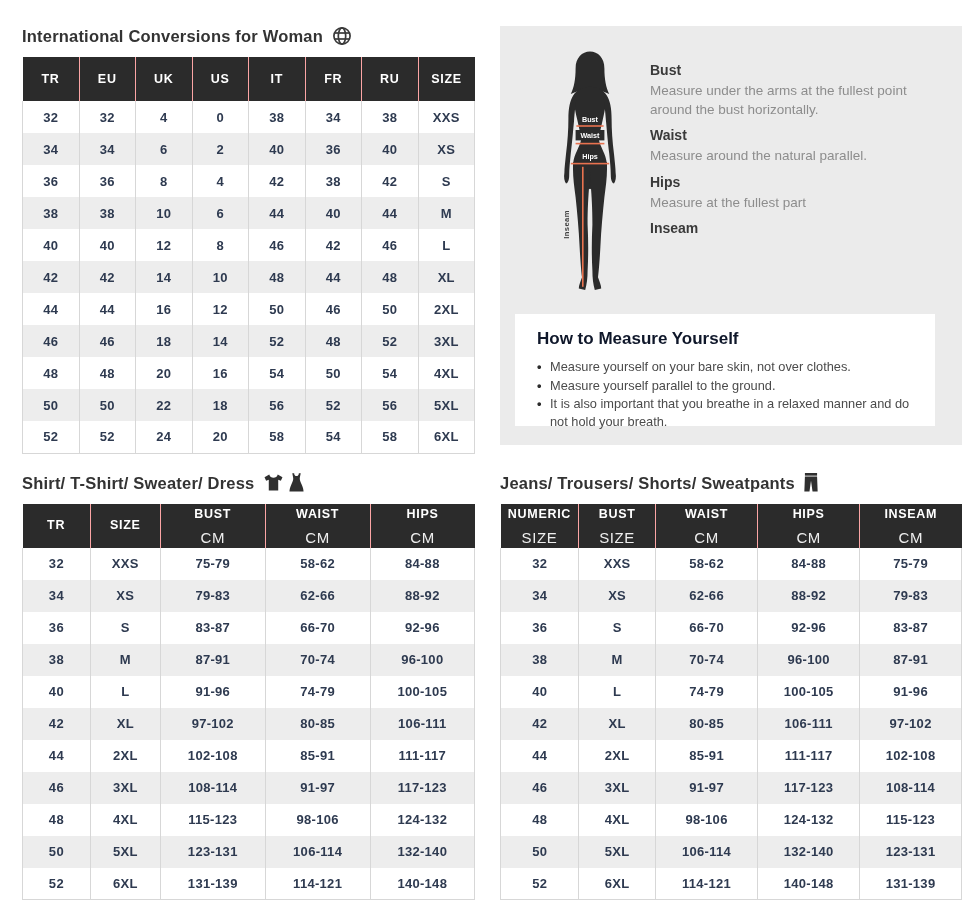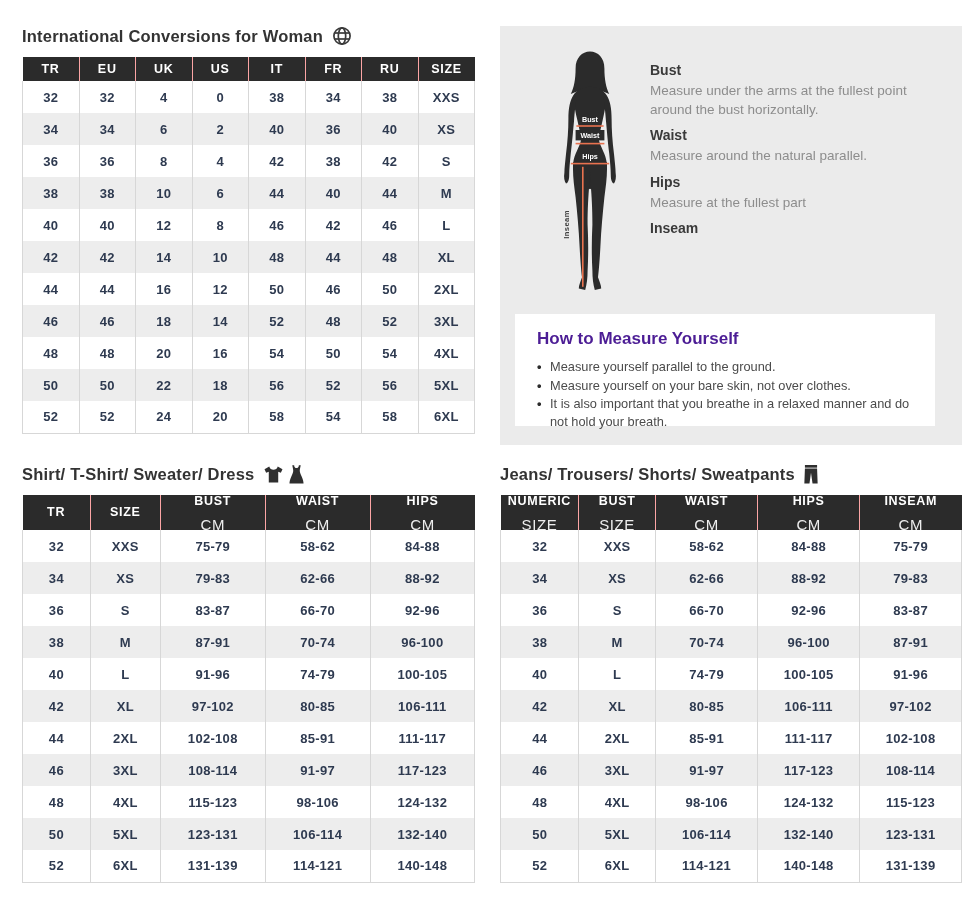--- a/index.html
+++ b/index.html
@@ -12,30 +12,30 @@
   .page { padding:26px 14px 0 22px; }
   .layout {
     display:grid;
     grid-template-columns:453px 462px;
     column-gap:25px;
     row-gap:19px;
     align-items:start;
   }
   
   .section-title {
-    display:flex; align-items:center; gap:9px;
+    display:flex; align-items:flex-start; gap:9px;
     font-size:16.5px; font-weight:bold; letter-spacing:.2px; color:#333333;
     margin:0 0 11px 0; line-height:20px; white-space:nowrap;
   }
   .section-title svg { flex:0 0 auto; display:block; }
   .icon-pair { display:flex; align-items:center; gap:6px; }
   
   table { width:100%; border-collapse:collapse; table-layout:fixed; }
   thead th {
-    background:#2b2b2b; color:#ffffff; height:24px;
+    background:#2b2b2b; color:#ffffff; height:44px;
     text-align:center; vertical-align:middle; padding:0;
   }
   thead th + th { border-left:1px solid #fca5a5; }
   .th-main { display:block; font-size:12.5px; font-weight:bold; letter-spacing:.7px; line-height:13px; }
   .th-sub  { display:block; font-size:15px; font-weight:normal; letter-spacing:.6px; line-height:10px; margin-top:12px; opacity:.92; }
   tbody td {
     height:32px; text-align:center; vertical-align:middle;
     font-size:13px; font-weight:bold; letter-spacing:.3px; color:#2e3a50;
     border-left:1px solid #d7d7d7; padding:0;
   }
@@ -49,21 +49,21 @@
   .figure-wrap { position:absolute; left:46px; top:24px; width:88px; height:248px; }
   .figure-wrap svg { width:100%; height:100%; display:block; }
   .defs { position:absolute; left:150px; top:36px; right:14px; }
   .def-block { margin-bottom:8px; }
   .def-term { font-size:14px; font-weight:bold; color:#3a3a3a; line-height:17px; margin-bottom:3px; }
   .def-text { font-size:13.5px; color:#8d8d8d; line-height:18.5px; }
   .howto-box {
     position:absolute; left:15px; top:288px; width:420px; height:112px;
     background:#ffffff; padding:15px 22px 0 22px;
   }
-  .howto-title { font-size:17px; font-weight:bold; color:#4c1d95; line-height:20px; margin-bottom:9px; }
+  .howto-title { font-size:17px; font-weight:bold; color:#0f172a; line-height:20px; margin-bottom:9px; }
   .howto-list { list-style:none; }
   .howto-list li {
     position:relative; padding-left:13px;
     font-size:12.8px; color:#4b4b4b; line-height:17.5px; margin-bottom:1px;
   }
   .howto-list li::before {
     content:"\2022"; position:absolute; left:0; top:0; color:#2b2b2b; font-weight:bold;
   }
 </style>
 </head>
@@ -263,22 +263,22 @@
           <div class="def-text">Measure at the fullest part</div>
         </div>
         <div class="def-block">
           <div class="def-term">Inseam</div>
         </div>
       </div>
 
       <div class="howto-box">
         <div class="howto-title">How to Measure Yourself</div>
         <ul class="howto-list">
+          <li>Measure yourself on your bare skin, not over clothes.</li>
           <li>Measure yourself parallel to the ground.</li>
-          <li>Measure yourself on your bare skin, not over clothes.</li>
           <li>It is also important that you breathe in a relaxed manner and do not hold your breath.</li>
         </ul>
       </div>
     </section>
 
     <section>
       <h2 class="section-title">
         <span>Shirt/ T-Shirt/ Sweater/ Dress</span>
         <span class="icon-pair">
           <svg width="19" height="17" viewBox="0 0 20 18" fill="#2f2f2f">

